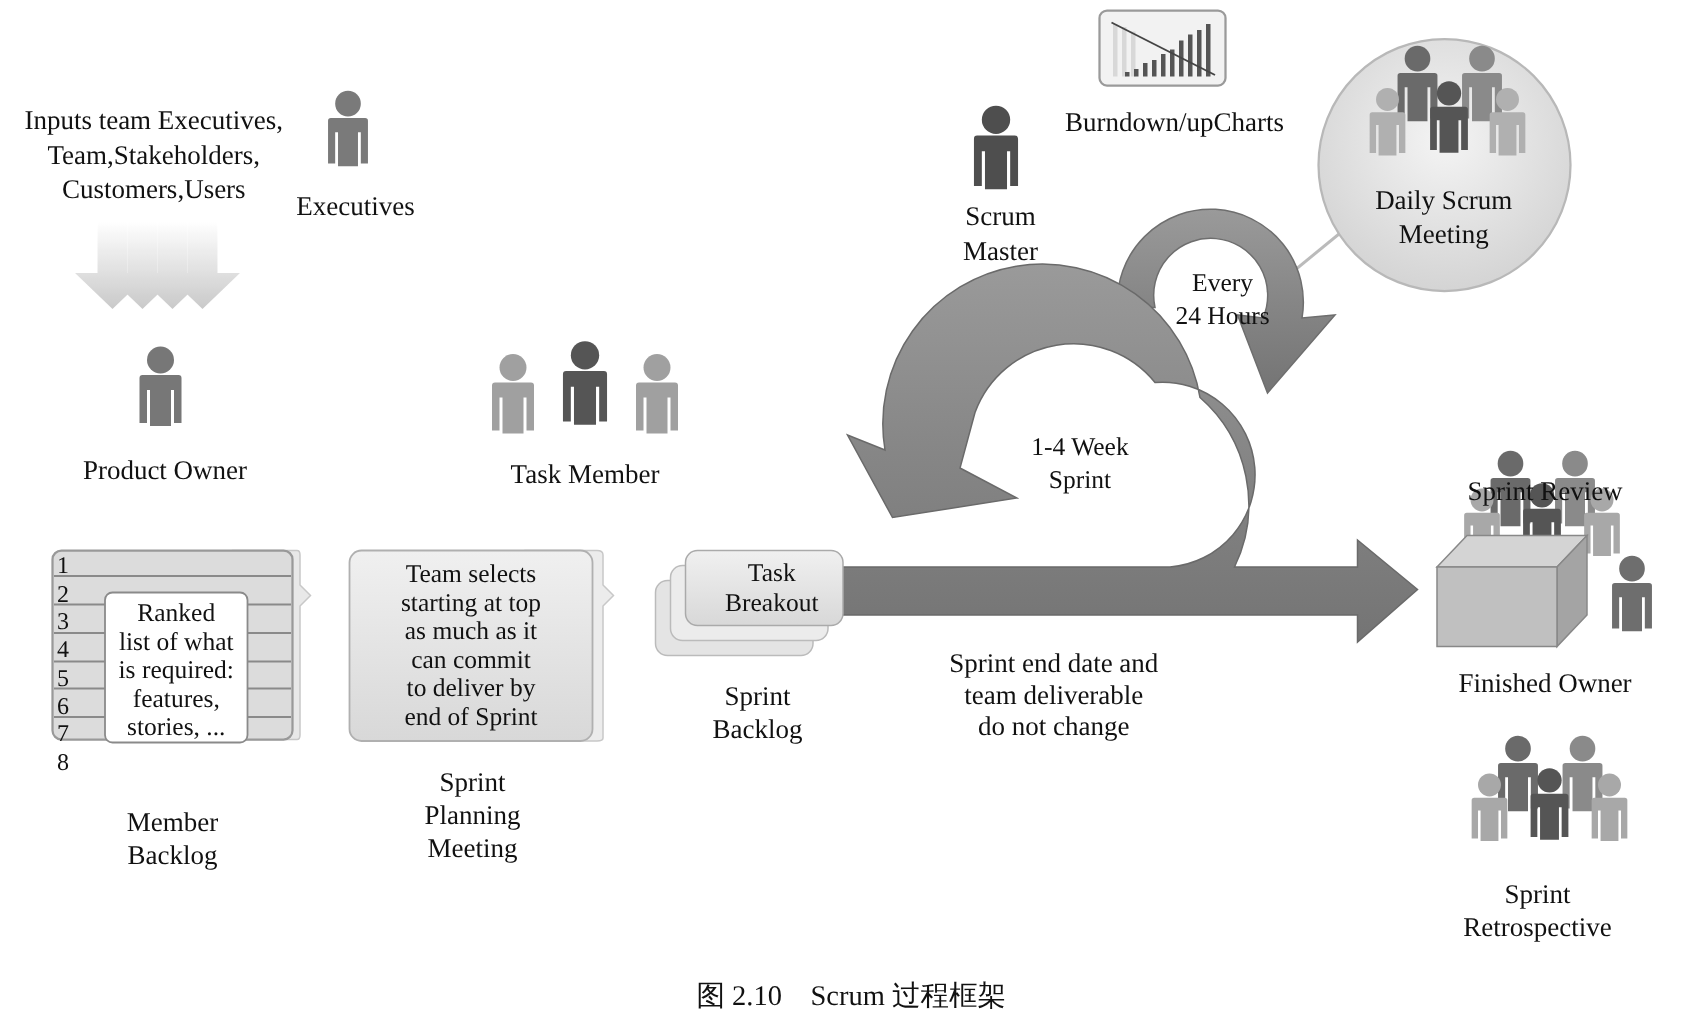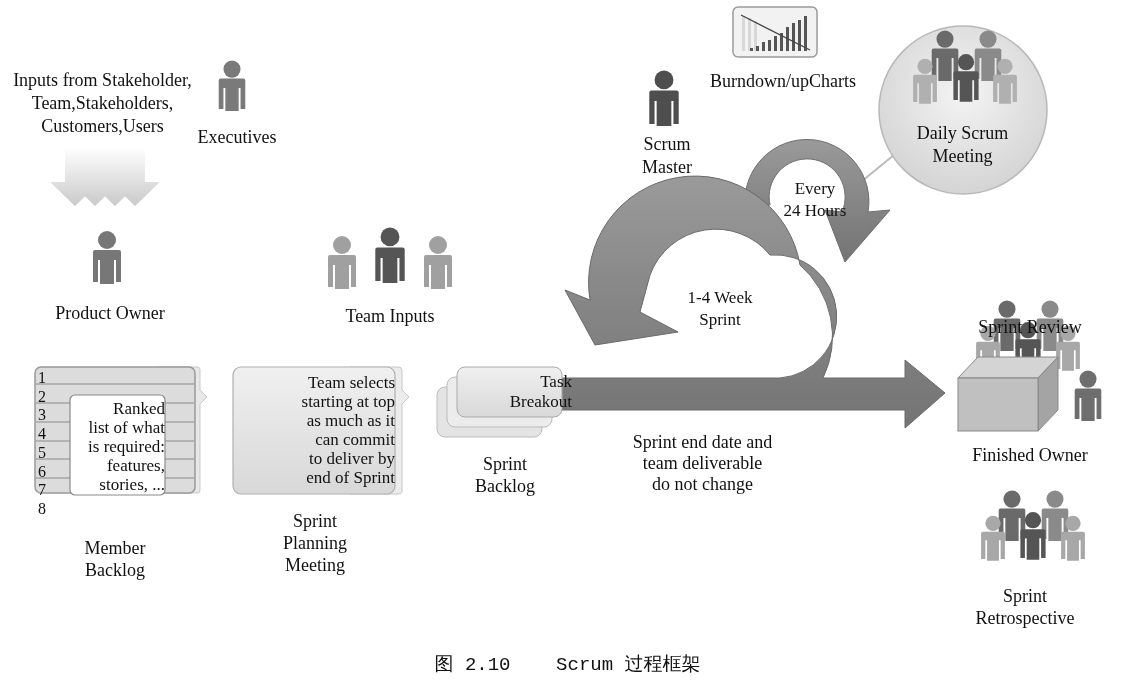--- a/index.html
+++ b/index.html
@@ -1,22 +1,22 @@
 <!DOCTYPE html>
 <html><head>
 <meta charset="utf-8">
 <style>
   html, body { margin:0; padding:0; background:#ffffff; }
   body { width:1135px; height:685px; position:relative; overflow:hidden;
          font-family:"Liberation Serif", "DejaVu Serif", serif; color:#111; }
   .abs { position:absolute; }
   .lbl { position:absolute; text-align:center; font-size:17px; line-height:21px; white-space:pre-line; }
   svg.layer { position:absolute; left:0; top:0; }
-  .box-text { position:absolute; text-align:right; font-size:17px; line-height:19px; white-space:pre-line; }
-  .caption { position:absolute; left:0; width:1135px; top:651px; text-align:center; font-size:19px;font-family:Liberation Mono, monospace; }
+  .box-text { position:absolute; text-align:center; font-size:17px; line-height:19px; white-space:pre-line; }
+  .caption { position:absolute; left:0; width:1135px; top:651px; text-align:center; font-size:19px; }
 </style>
 </head>
 <body>
 
 <svg class="layer" width="1135" height="685" viewBox="0 0 1135 685">
   <defs>
     <linearGradient id="gArrow" x1="0" y1="0" x2="0" y2="1">
       <stop offset="0" stop-color="#9a9a9a"></stop>
         <stop offset="0.5" stop-color="#868686"></stop>
         <stop offset="1" stop-color="#747474"></stop>
@@ -184,26 +184,26 @@
       </g>
     <g fill="#a8a8a8" transform="translate(1073,542) scale(0.85)">
         <use href="#person"></use>
       </g>
     <g fill="#555" transform="translate(1033,540) scale(0.9)">
         <use href="#person"></use>
       </g>
   </g>
 </svg>
 
-<div class="lbl" style="left:0;top:69px;width:205px;line-height:23px;font-size:18px;">Inputs from Stakeholder,
+<div class="lbl" style="left:0;top:69px;width:205px;line-height:23px;font-size:18px;">Inputs team Executives,
 Team,Stakeholders,
 Customers,Users</div>
 <div class="lbl" style="left:182px;top:127px;width:110px;font-size:18px;">Executives</div>
 <div class="lbl" style="left:40px;top:303px;width:140px;font-size:18px;">Product Owner</div>
-<div class="lbl" style="left:320px;top:306px;width:140px;font-size:18px;">Team Inputs</div>
+<div class="lbl" style="left:320px;top:306px;width:140px;font-size:18px;">Task Member</div>
 <div class="lbl" style="left:622px;top:133px;width:90px;font-size:18px;line-height:23px;">Scrum
 Master</div>
 <div class="lbl" style="left:688px;top:71px;width:190px;font-size:18px;">Burndown/upCharts</div>
 <div class="lbl" style="left:900px;top:122px;width:125px;font-size:18px;line-height:23px;">Daily Scrum
 Meeting</div>
 <div class="lbl" style="left:765px;top:178px;width:100px;font-size:17px;line-height:22px;">Every
 24 Hours</div>
 <div class="lbl" style="left:660px;top:287px;width:120px;font-size:17px;line-height:22px;">1-4 Week
 Sprint</div>
 

